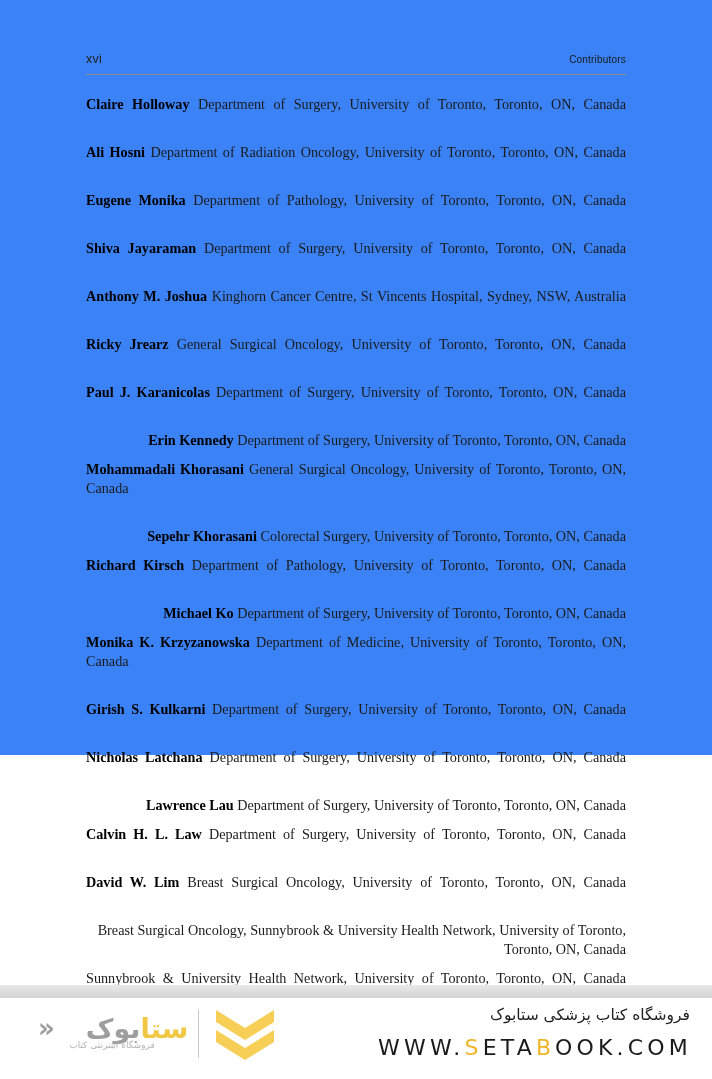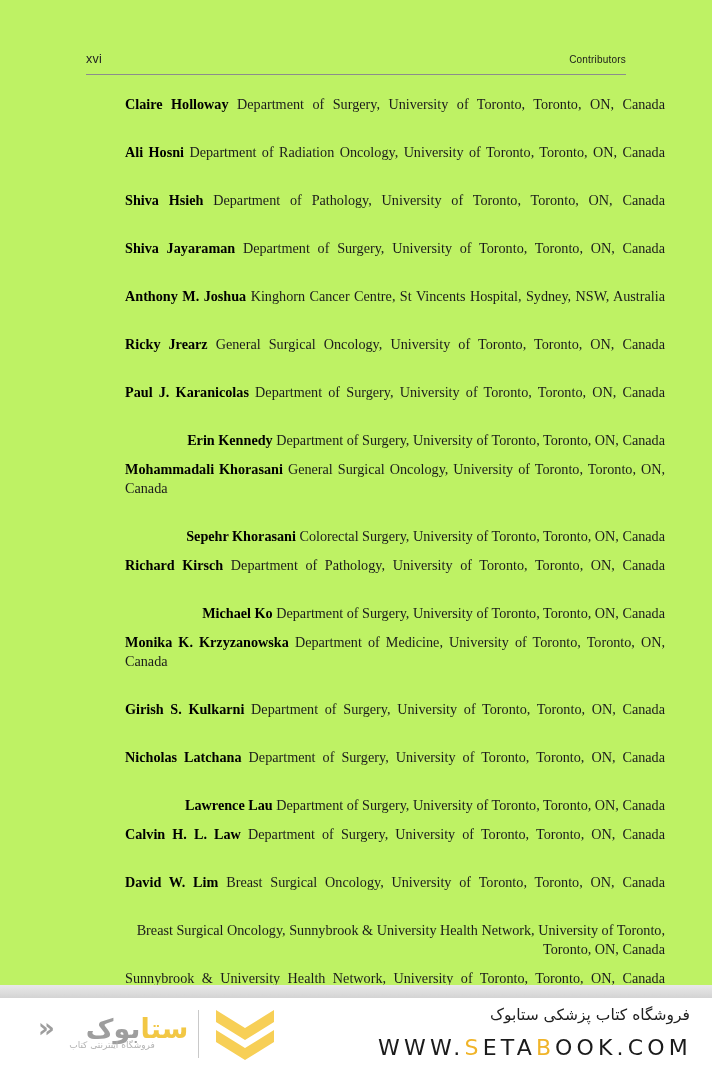--- a/index.html
+++ b/index.html
@@ -14,22 +14,22 @@
     overflow: hidden;
     position: relative;
   }
 
   
   .page {
     position: absolute;
     left: 0;
     top: 0;
     width: 712px;
-    height: 985px;
-    background: #bef264;
+    height: 755px;
+    background: #3b82f6;
     box-sizing: border-box;
   }
 
   
   .running-head {
     position: absolute;
     left: 86px;
     top: 52px;
     width: 540px;
     display: flex;
@@ -56,21 +56,20 @@
     height: 1px;
     background: #8c8c8c;
   }
 
   
   .column {
     position: absolute;
     left: 86px;
     top: 95px;
     width: 540px;
-    margin-left: 39px;
   }
 
   .entry {
     font-size: 14.2px;
     line-height: 19.2px;
     color: #1b1b1b;
     text-align: justify;
     text-justify: inter-word;
     margin: 0 0 9.6px 0;
     -webkit-hyphens: none;
@@ -228,21 +227,21 @@
 
   <div class="running-head">
     <span class="folio">xvi</span>
     <span class="head-title">Contributors</span>
   </div>
   <div class="head-rule"></div>
 
   <div class="column" id="entries-column">
       <p class="entry"><span class="nm">Claire Holloway</span> <span class="aff">Department of Surgery, University of Toronto, Toronto, ON, Canada</span></p>
       <p class="entry"><span class="nm">Ali Hosni</span> <span class="aff">Department of Radiation Oncology, University of Toronto, Toronto, ON, Canada</span></p>
-      <p class="entry"><span class="nm">Shiva Hsieh</span> <span class="aff">Department of Pathology, University of Toronto, Toronto, ON, Canada</span></p>
+      <p class="entry"><span class="nm">Eugene Monika</span> <span class="aff">Department of Pathology, University of Toronto, Toronto, ON, Canada</span></p>
       <p class="entry"><span class="nm">Shiva Jayaraman</span> <span class="aff">Department of Surgery, University of Toronto, Toronto, ON, Canada</span></p>
       <p class="entry"><span class="nm">Anthony M. Joshua</span> <span class="aff">Kinghorn Cancer Centre, St Vincents Hospital, Sydney, NSW, Australia</span></p>
       <p class="entry"><span class="nm">Ricky Jrearz</span> <span class="aff">General Surgical Oncology, University of Toronto, Toronto, ON, Canada</span></p>
       <p class="entry"><span class="nm">Paul J. Karanicolas</span> <span class="aff">Department of Surgery, University of Toronto, Toronto, ON, Canada</span></p>
       <p class="entry tight"><span class="nm">Erin Kennedy</span> <span class="aff">Department of Surgery, University of Toronto, Toronto, ON, Canada</span></p>
       <p class="entry"><span class="nm">Mohammadali Khorasani</span> <span class="aff">General Surgical Oncology, University of Toronto, Toronto, ON, Canada</span></p>
       <p class="entry tight"><span class="nm">Sepehr Khorasani</span> <span class="aff">Colorectal Surgery, University of Toronto, Toronto, ON, Canada</span></p>
       <p class="entry"><span class="nm">Richard Kirsch</span> <span class="aff">Department of Pathology, University of Toronto, Toronto, ON, Canada</span></p>
       <p class="entry tight"><span class="nm">Michael Ko</span> <span class="aff">Department of Surgery, University of Toronto, Toronto, ON, Canada</span></p>
       <p class="entry"><span class="nm">Monika K. Krzyzanowska</span> <span class="aff">Department of Medicine, University of Toronto, Toronto, ON, Canada</span></p>

